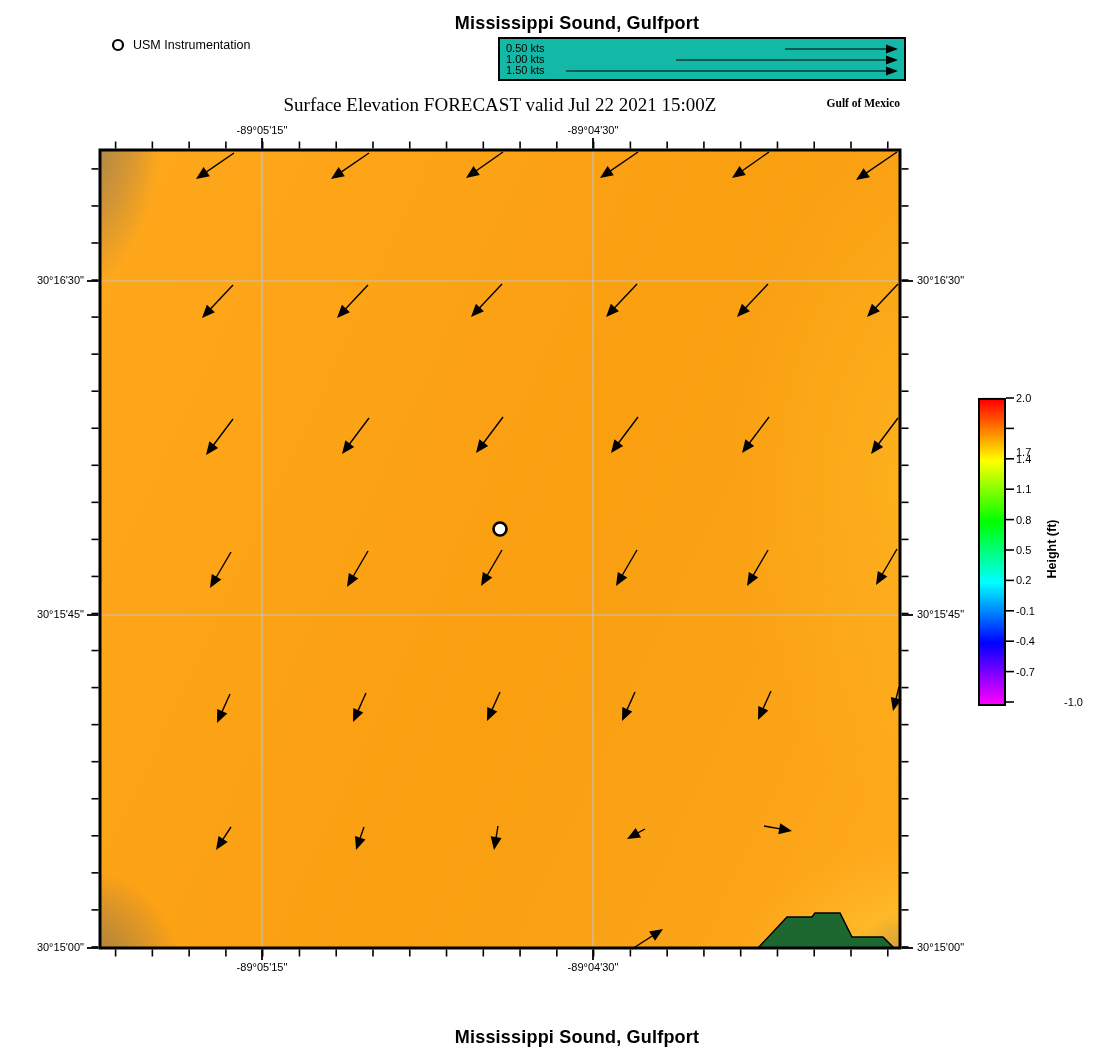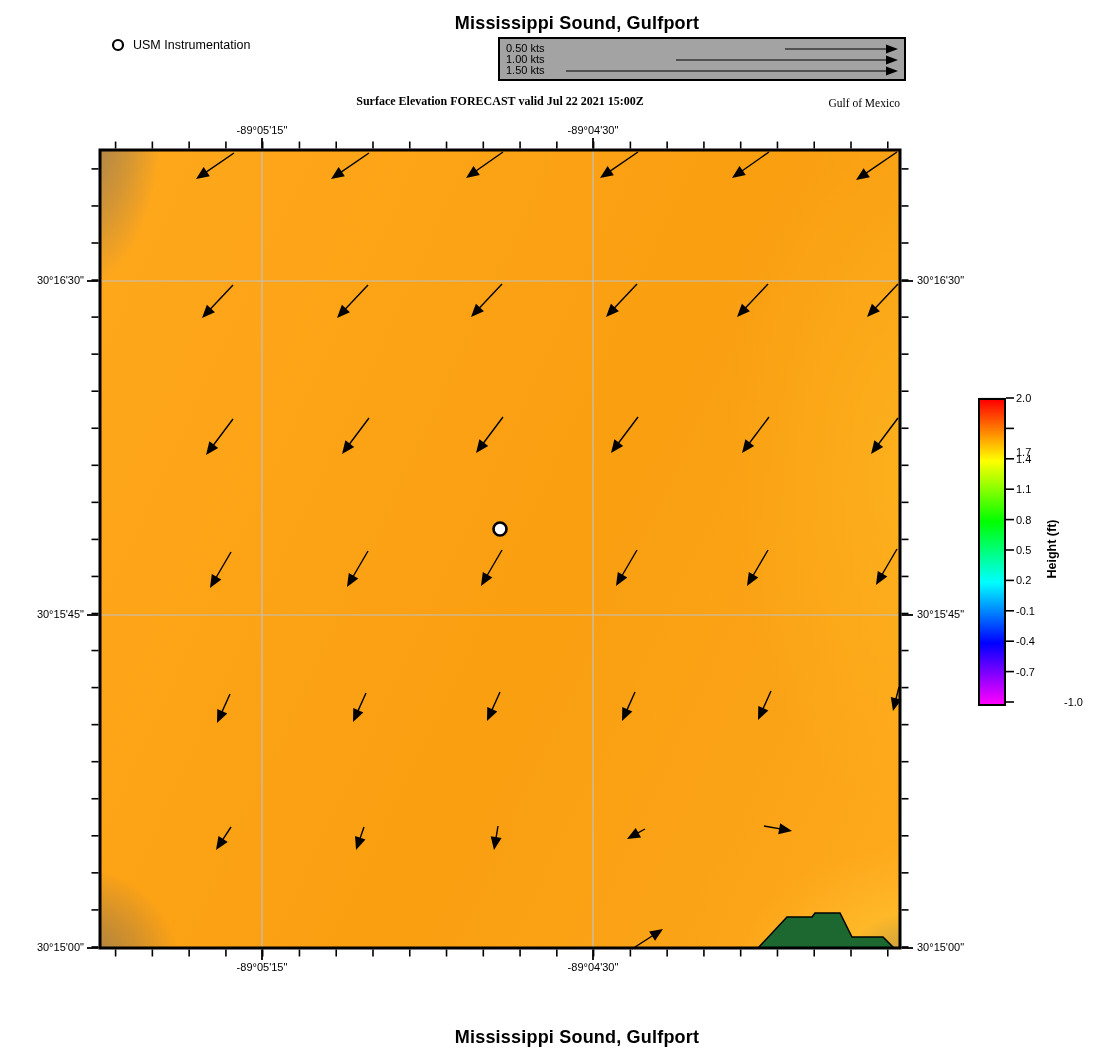--- a/index.html
+++ b/index.html
@@ -6,32 +6,32 @@
   body {
     width:1100px; height:1050px; position:relative; overflow:hidden;
     background:#ffffff; font-family:"Liberation Sans", sans-serif; color:#000;
   }
   .abs { position:absolute; }
   .title {
     font-size:18px; font-weight:bold; letter-spacing:0.2px;
     width:1100px; text-align:center;margin-left:27px;
   }
   #subtitle {
-    font-family:"Liberation Serif", serif; font-weight:bold; font-size:12px;
+    font-family:"Liberation Serif", serif; font-weight:normal; font-size:19px;
     left:0; top:94px; width:1000px; text-align:center;
   }
   #region-label {
-    font-family:"Liberation Serif", serif; font-weight:normal; font-size:11.5px;
+    font-family:"Liberation Serif", serif; font-weight:bold; font-size:11.5px;
     left:760px; top:97px; width:140px; text-align:right;
   }
   #usm-legend { left:110px; top:37px; height:16px; display:flex; align-items:center; gap:7px; }
   #usm-legend .lbl { font-size:12.5px; }
   #vel-legend {
     left:498px; top:37px; width:404px; height:40px;
-    border:2px solid #000; background:#a3a3a3;
+    border:2px solid #000; background:#14b8a6;
   }
   #vel-legend .vl-lbl { position:absolute; left:6px; font-size:11px; line-height:11px; }
   #map-bg {
     left:100px; top:150px; width:800px; height:798px;
     background:
       radial-gradient(ellipse 120px 240px at -3% -4%, rgba(118,110,104,0.80) 0%, rgba(118,110,104,0.30) 48%, rgba(118,110,104,0) 72%),
       radial-gradient(ellipse 150px 150px at -3% 103%, rgba(112,104,96,0.75) 0%, rgba(112,104,96,0.28) 46%, rgba(112,104,96,0) 70%),
       radial-gradient(ellipse 110px 80px at 102% 102%, rgba(110,100,88,0.50) 0%, rgba(110,100,88,0) 65%),
       radial-gradient(ellipse 280px 200px at 104% 104%, rgba(255,225,70,0.55) 0%, rgba(255,225,70,0) 70%),
       radial-gradient(ellipse 260px 480px at 102% 40%, rgba(255,195,35,0.40) 0%, rgba(255,195,35,0) 72%),

